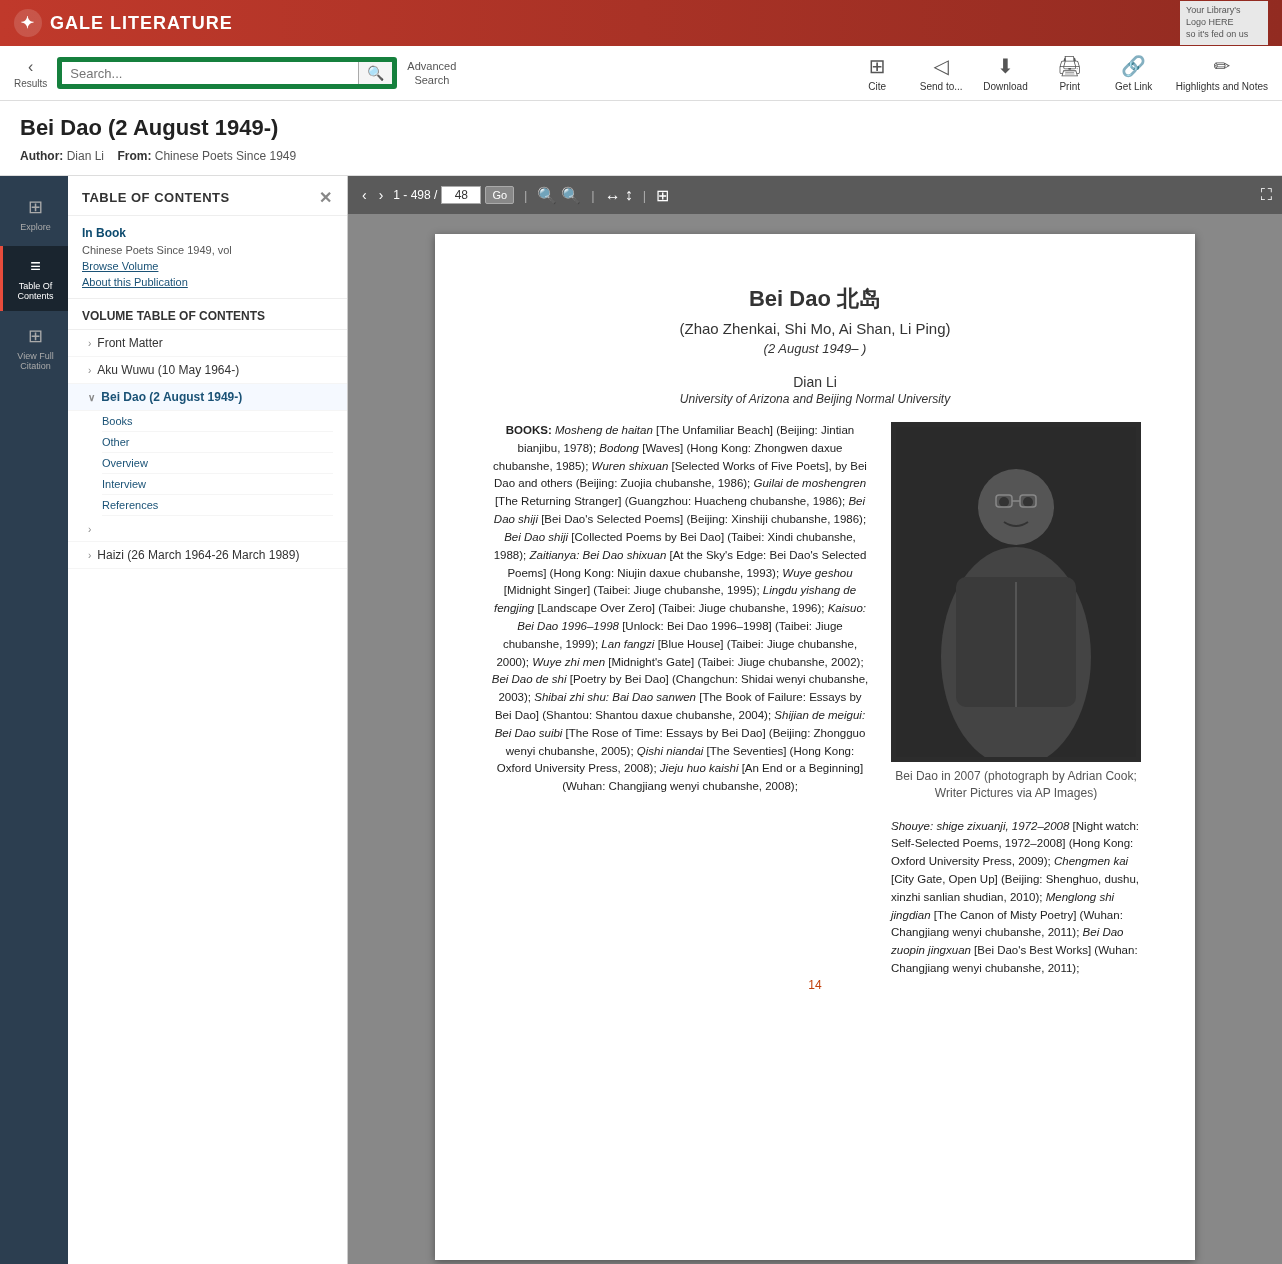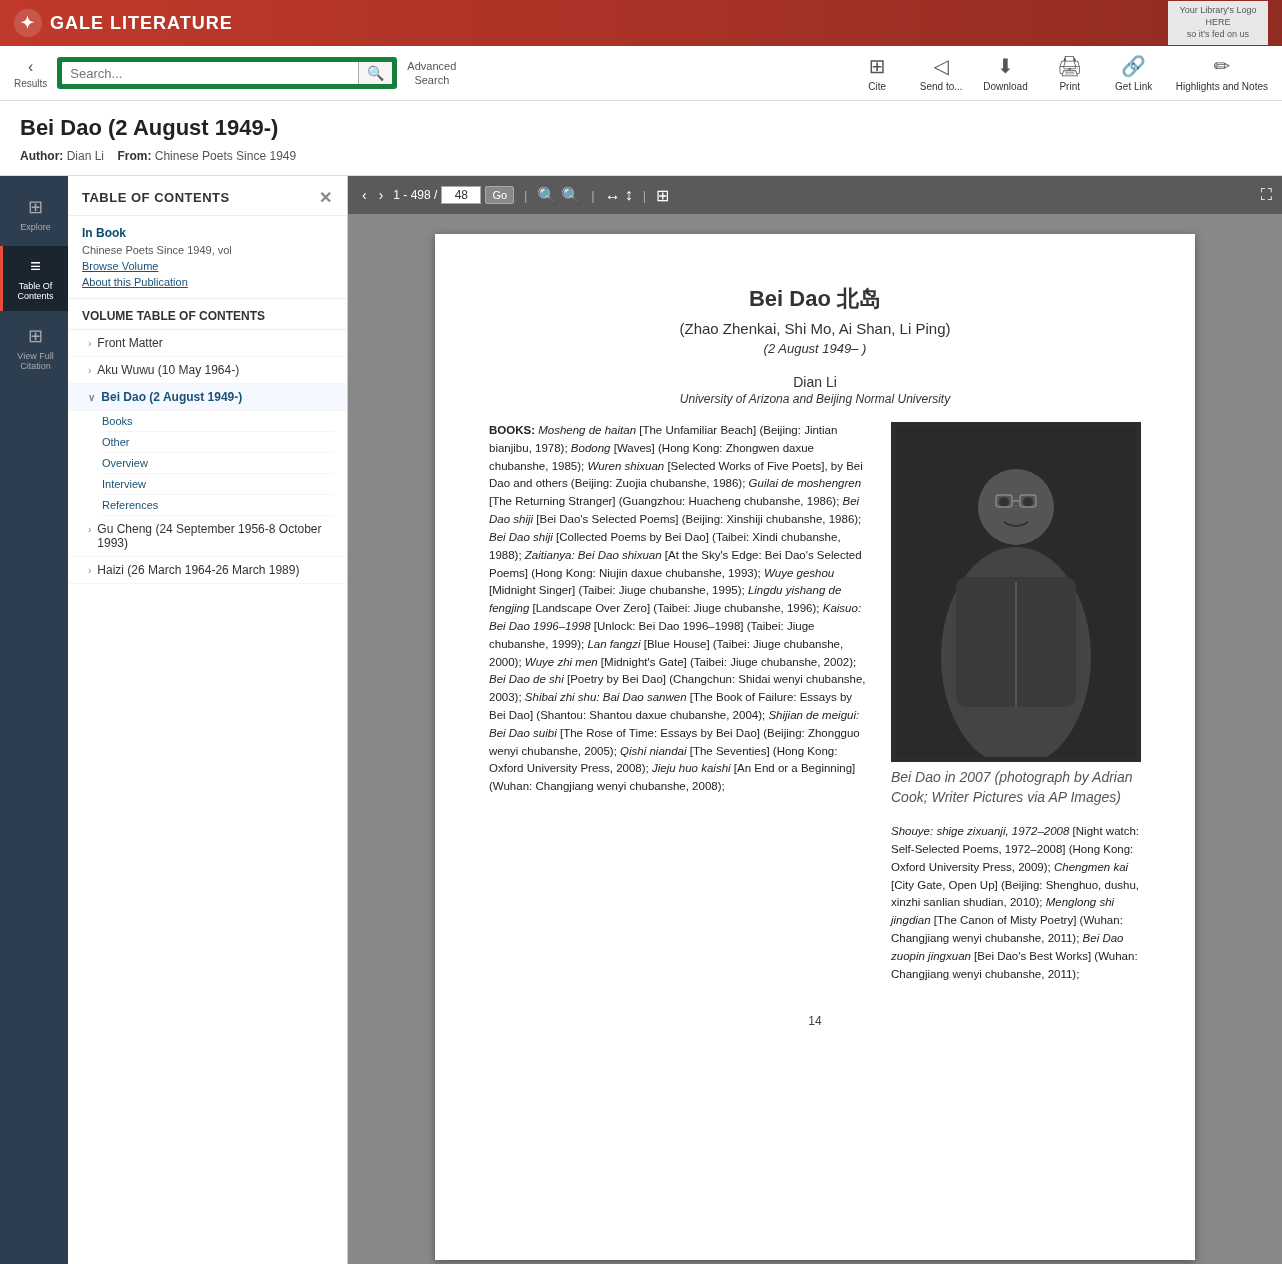--- a/index.html
+++ b/index.html
@@ -25,23 +25,22 @@
     .logo-icon {
       width: 28px;
       height: 28px;
     }
     .library-logo-placeholder {
       margin-left: auto;
       background: #e8e8e8;
       color: #555;
       font-size: 9px;
       padding: 4px 6px;
-      text-align: center;
       line-height: 1.3;
-      width: 100px;
+      width: 88px;
     }
 
     
     .search-bar {
       background: white;
       display: flex;
       align-items: center;
       padding: 8px 14px;
       border-bottom: 1px solid #ddd;
       gap: 10px;
@@ -332,46 +331,45 @@
     .doc-body {
       display: flex;
       gap: 20px;
     }
     .doc-text-col {
       flex: 1;
       font-size: 11.5px;
       line-height: 1.55;
       color: #222;
     }
-    .doc-text-col p { margin-bottom: 8px; }
+    .doc-text-col p { margin-bottom: 8px; text-align: center; }
     .doc-img-col {
       width: 250px;
       flex-shrink: 0;
     }
     .doc-photo {
       width: 100%;
       height: 340px;
       background: #2c2c2c;
       display: flex;
       align-items: center;
       justify-content: center;
       overflow: hidden;
     }
     .doc-photo-caption {
-      font-size: 14px;
+      font-size: 12px;
       color: #555;
+      text-align: center;
       margin-top: 6px;
-      font-style: italic;
       line-height: 1.4;
     }
     .doc-page-num {
       text-align: center;
       font-size: 12px;
-      color: #404040;
-      margin-top: 30px;
+      color: #c2410c;
     }
     .books-label { font-size: 11.5px; }
     .books-label strong { text-transform: uppercase; }
     .italic { font-style: italic; }
     .doc-right-col {
       width: 250px;
       flex-shrink: 0;
       font-size: 11.5px;
       line-height: 1.55;
       color: #222;
@@ -501,21 +499,20 @@
     <div class="toc-sub-entries">
       <div class="toc-sub-entry">Books</div>
       <div class="toc-sub-entry">Other</div>
       <div class="toc-sub-entry">Overview</div>
       <div class="toc-sub-entry">Interview</div>
       <div class="toc-sub-entry">References</div>
     </div>
 
     <div class="toc-entry">
       <span class="chevron">›</span>
-      <span>Gu Cheng (24 September 1956-8 October 1993)</span>
     </div>
 
     <div class="toc-entry">
       <span class="chevron">›</span>
       <span>Haizi (26 March 1964-26 March 1989)</span>
     </div>
   </div>
 
   <div class="doc-viewer">
 

